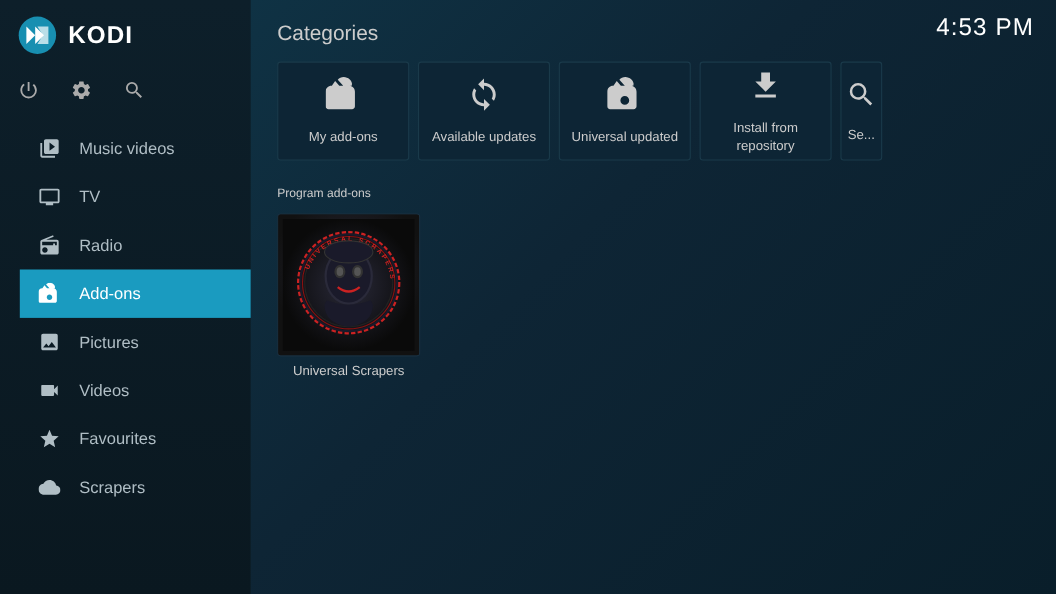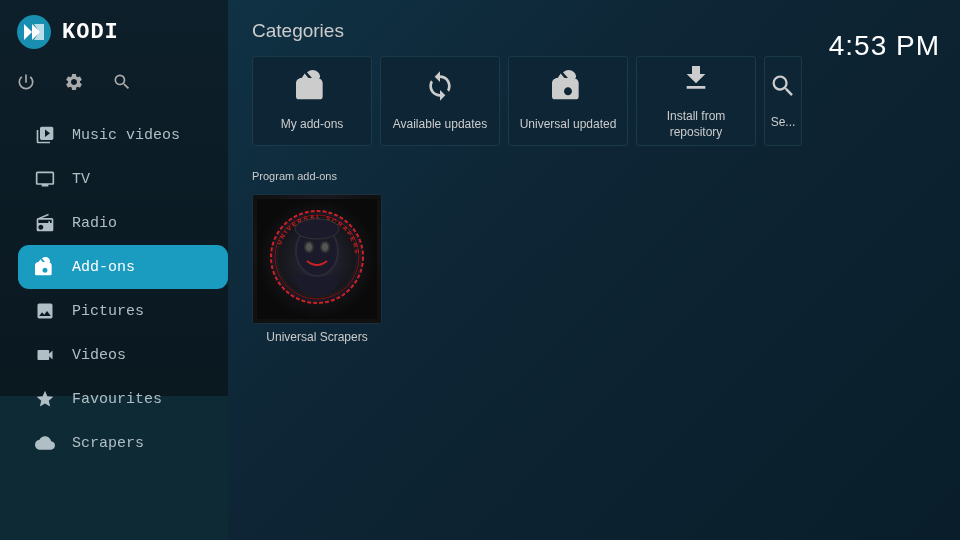--- a/index.html
+++ b/index.html
@@ -9,25 +9,24 @@
       overflow: hidden;
       font-family: 'Segoe UI', Arial, sans-serif;
       background: #0e2a35;
       display: flex;
     }
 
     
     .sidebar {
       width: 228px;
       min-width: 228px;
-      height: 396px;
+      height: 540px;
       background: linear-gradient(180deg, #0d1f2a 0%, #0a1820 100%);
       display: flex;
       flex-direction: column;
-      font-family: Liberation Mono, monospace;
     }
 
     .sidebar-header {
       display: flex;
       align-items: center;
       padding: 14px 16px;
       gap: 10px;
     }
 
     .kodi-logo {
@@ -69,21 +68,20 @@
       padding: 11px 16px;
       color: #b0bec5;
       font-size: 15px;
       cursor: pointer;
       transition: background 0.15s;
     }
 
     .nav-item.active {
       background: #1a9bc0;
       color: #fff;
-      border-radius: 11px;
     }
 
     .nav-icon {
       width: 22px;
       height: 22px;
       display: flex;
       align-items: center;
       justify-content: center;
       flex-shrink: 0;
     }
@@ -183,24 +181,24 @@
     .addon-label {
       color: #ccc;
       font-size: 12px;
       text-align: center;
       padding: 6px 4px 0;
     }
 
     
     .clock {
       position: absolute;
-      top: 30px;
+      top: 12px;
       right: 20px;
       color: #fff;
-      font-size: 28px;
+      font-size: 22px;
       font-weight: 300;
       letter-spacing: 1px;
     }
 
     
     svg {
       fill: currentColor;
     }
   </style>
 </head>

